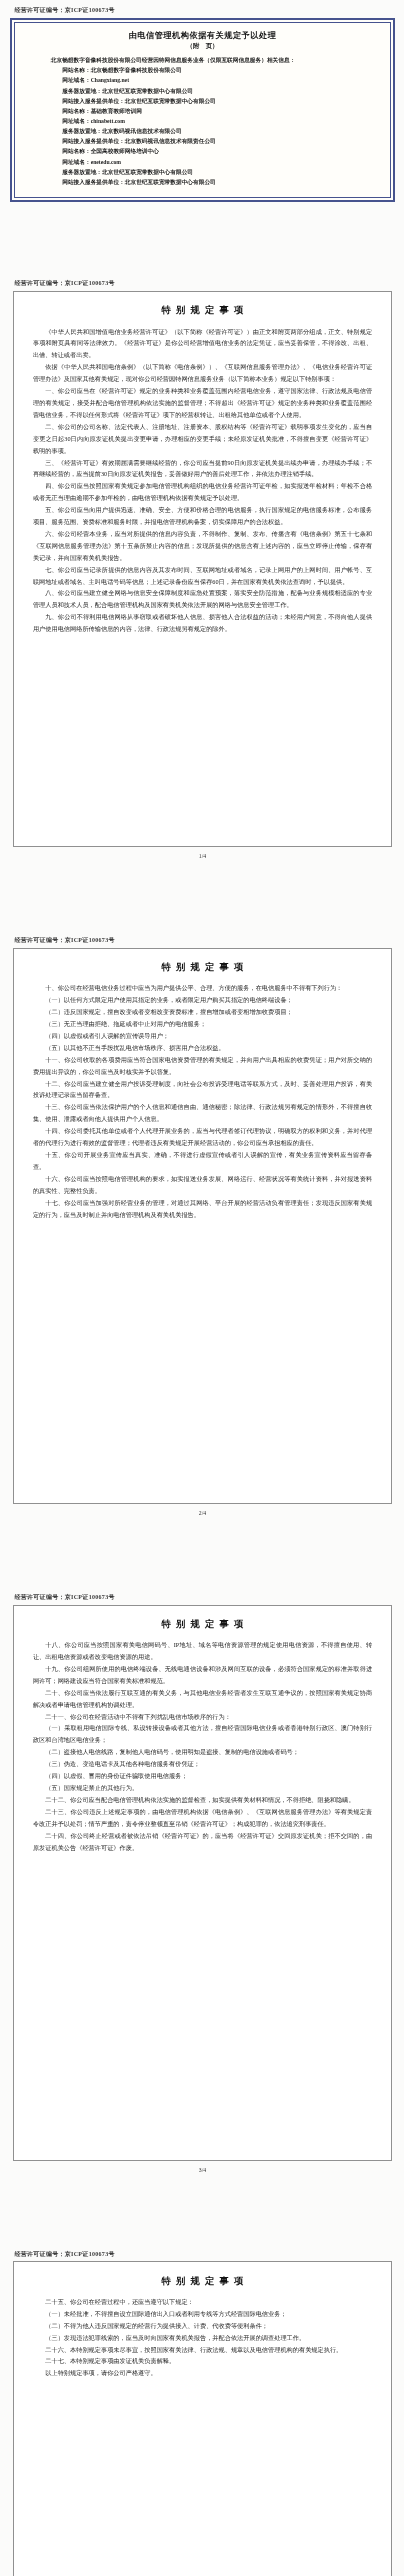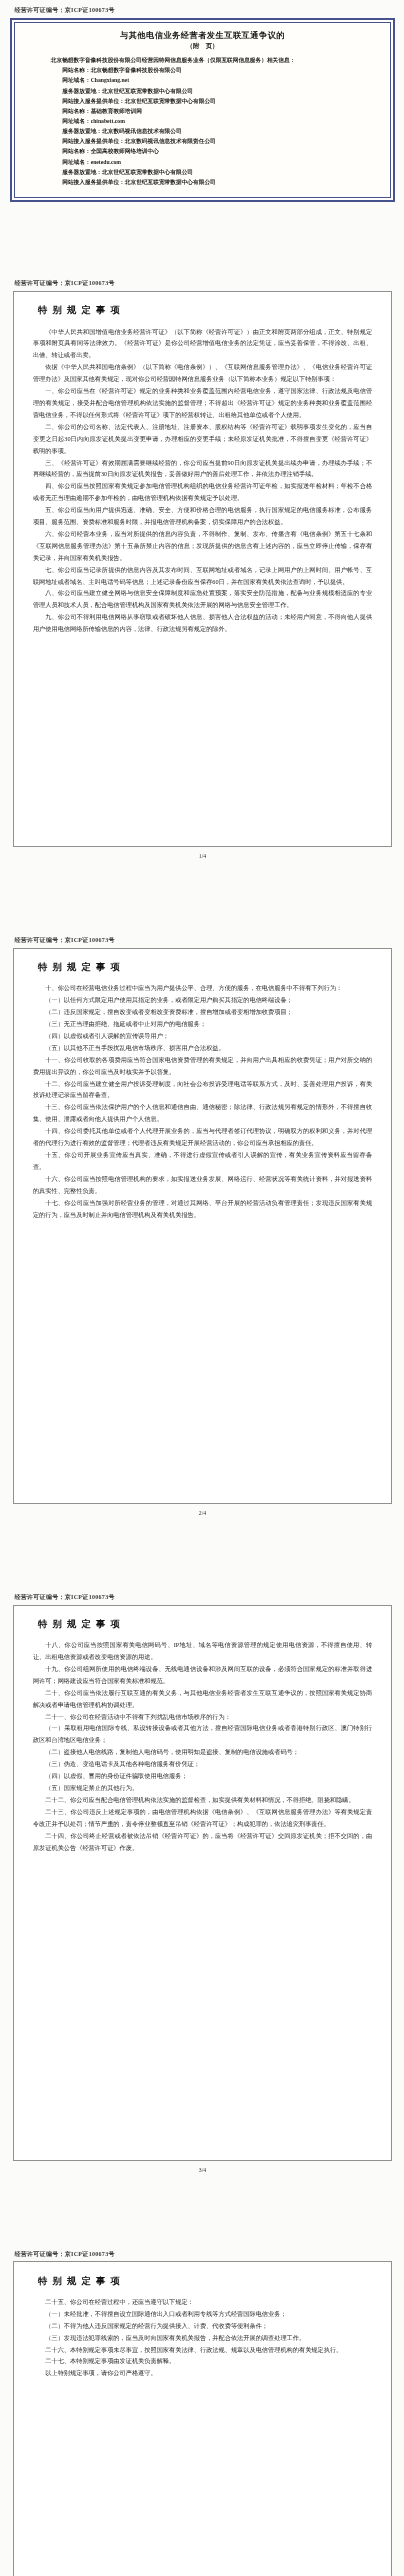--- a/index.html
+++ b/index.html
@@ -58,20 +58,21 @@
   
   .prov-sheet { margin-top:77px; }
   .prov-frame {
     margin:0 13.4px;
     border:0.5px solid #909090;
     padding:12.4px 18.5px;
     min-height:556px;
     background:#ffffff;
   }
   .prov-title {
+    text-align:center;
     font-size:9.3px;
     font-weight:bold;
     letter-spacing:5.2px;
     text-indent:5.2px;
     margin-bottom:8.2px;
     color:#141414;
   }
   .prov-para {
     font-size:6.2px;
     line-height:1.92;
@@ -90,21 +91,21 @@
 <body>
 
 <div class="doc">
 
   <section class="sheet">
     <div class="page-header">
       <span>经营许可证编号：</span><span>京ICP证100673号</span>
     </div>
     <div class="cert-frame">
       <div class="cert-inner">
-        <h1 class="cert-title">与其他电信业务经营者发生互联互通争议的</h1>
+        <h1 class="cert-title">由电信管理机构依据有关规定予以处理</h1>
         <div class="cert-subtitle">（附　页）</div>
         <p class="cert-intro">北京畅想数字音像科技股份有限公司经营因特网信息服务业务（仅限互联网信息服务）相关信息：</p>
         <div class="cert-entries">
 
             <p class="cert-entry">网站名称：北京畅想数字音像科技股份有限公司</p>
 
             <p class="cert-entry">网址域名：Changxiang.net</p>
 
             <p class="cert-entry">服务器放置地：北京世纪互联宽带数据中心有限公司</p>
 

